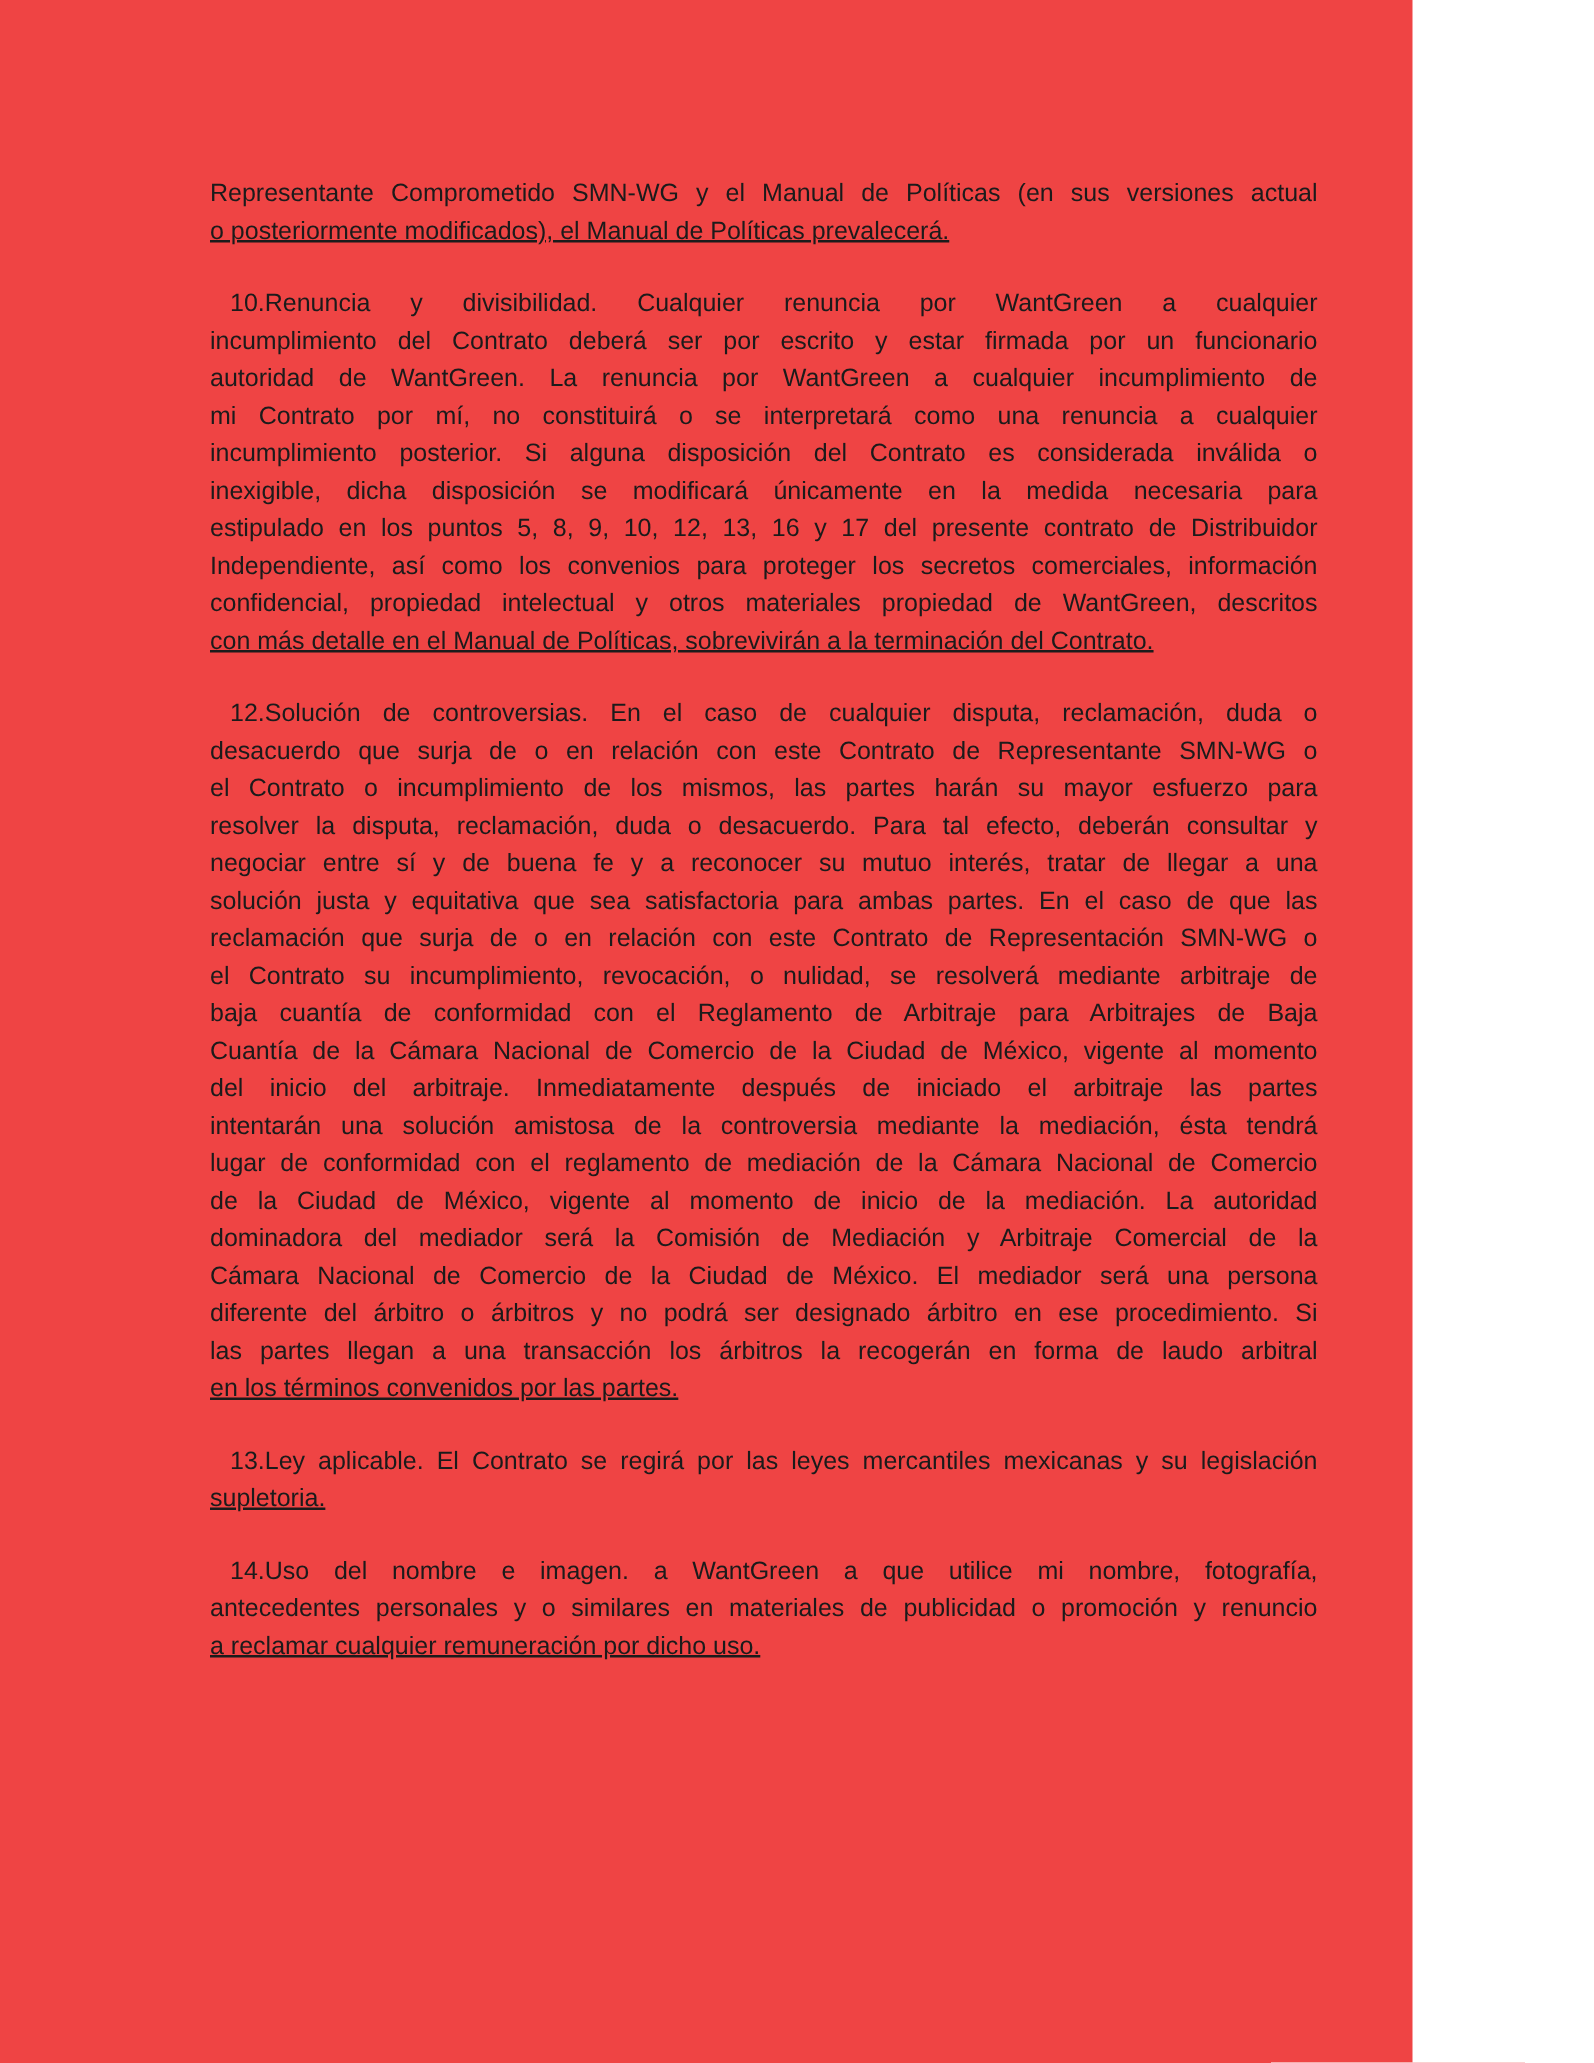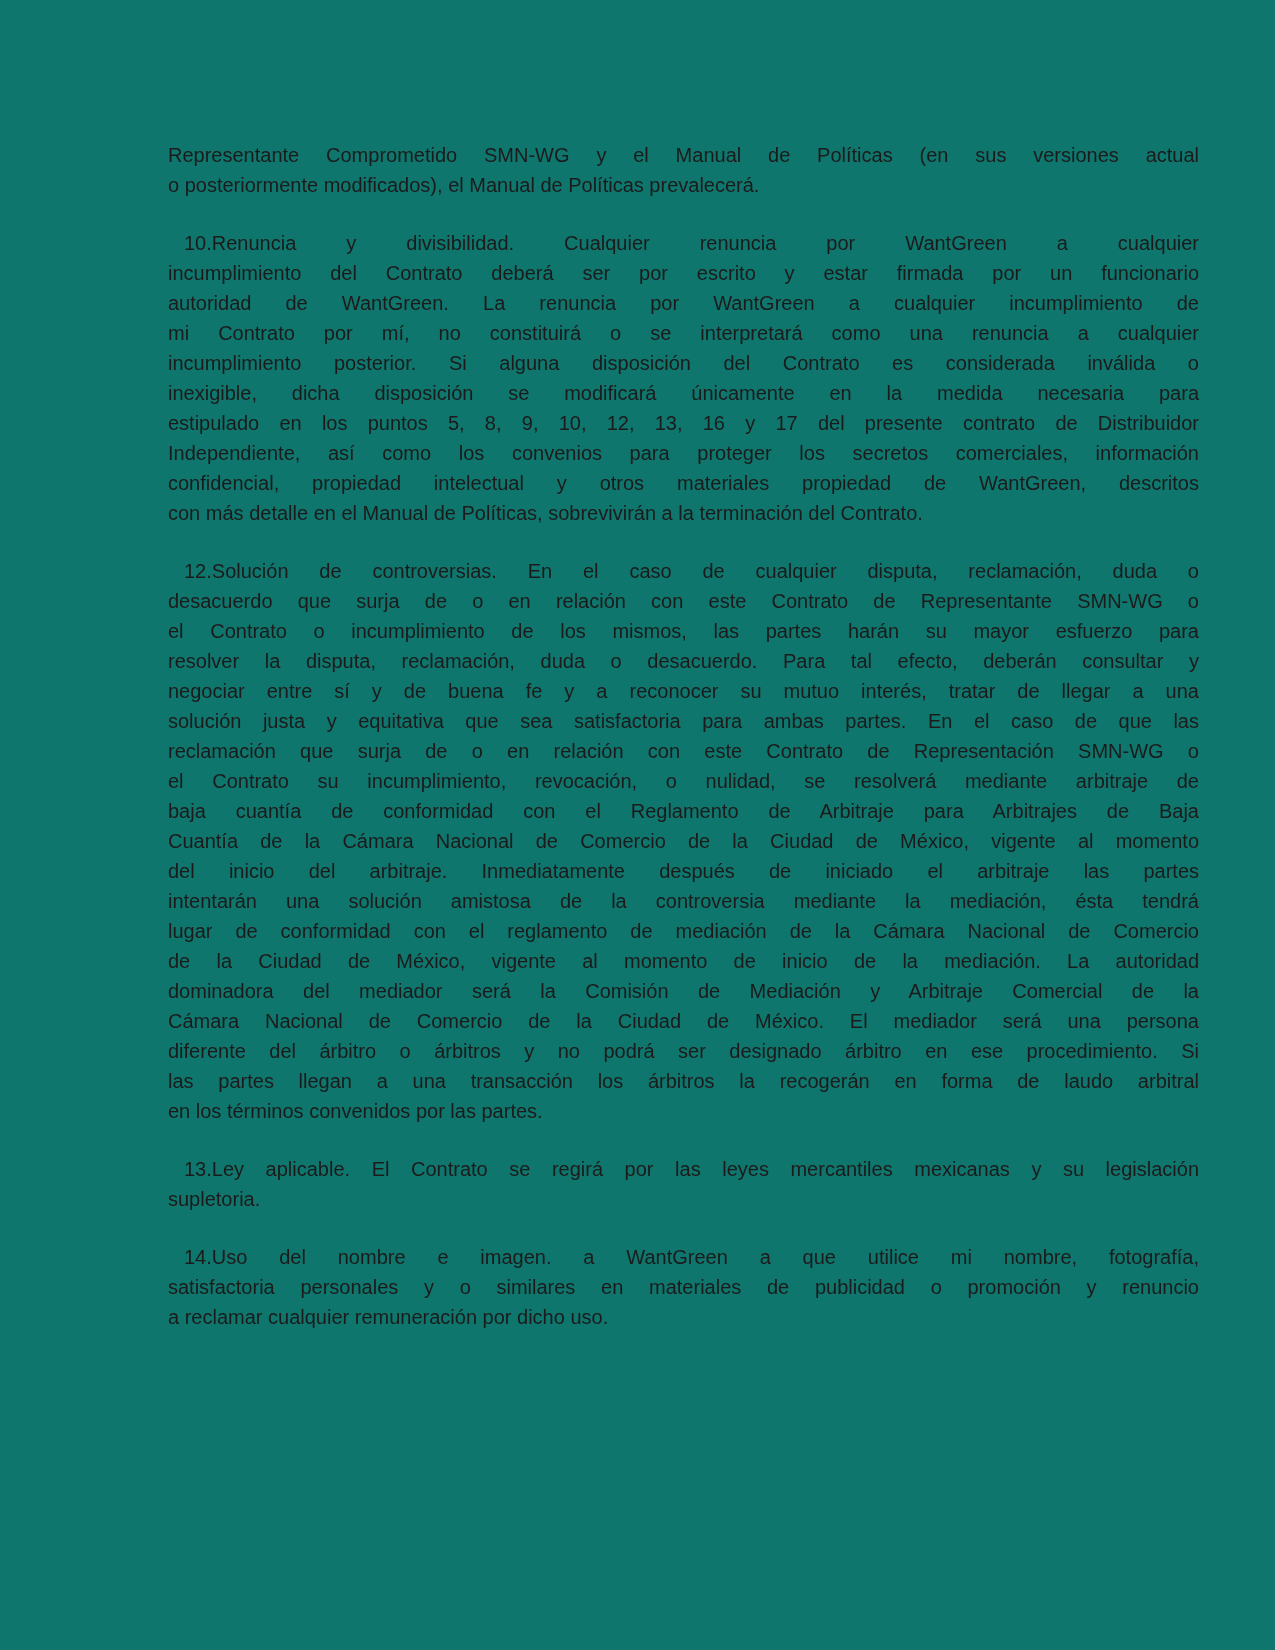--- a/index.html
+++ b/index.html
@@ -7,40 +7,41 @@
     padding: 0;
     background: #ffffff;
   }
   body {
     width: 1275px;
     height: 1650px;
     overflow: hidden;
   }
   .page {
     box-sizing: border-box;
-    width: 1275px;
+    width: 1130px;
     height: 1650px;
     padding: 140px 76px 0 168px;
-    background: #0f766e;
+    background: #ef4444;
     color: #1b1b1b;
     font-family: "Liberation Sans", sans-serif;
     font-size: 20px;
   }
   .para {
     margin: 0 0 28px 0;
   }
   .jline {
     line-height: 30px;
     text-align: justify;
     text-align-last: justify;
     -moz-text-align-last: justify;
     white-space: normal;
   }
   .jline.last {
     text-align-last: left;
+    text-decoration: underline;
     -moz-text-align-last: left;
   }
   .lead {
     font-weight: 400;
     margin-left: 16px;
   }
 </style>
 </head>
 <body>
 
@@ -86,17 +87,17 @@
     <div class="jline last">en los términos convenidos por las partes.</div>
   </div>
 
   <div class="para">
     <div class="jline"><span class="lead">13.Ley aplicable.</span><span> El Contrato se regirá por las leyes mercantiles mexicanas y su legislación</span></div>
     <div class="jline last">supletoria.</div>
   </div>
 
   <div class="para">
     <div class="jline"><span class="lead">14.Uso del nombre e imagen</span><span>. a WantGreen a que utilice mi nombre, fotografía,</span></div>
-    <div class="jline">satisfactoria personales y o similares en materiales de publicidad o promoción y renuncio</div>
+    <div class="jline">antecedentes personales y o similares en materiales de publicidad o promoción y renuncio</div>
     <div class="jline last">a reclamar cualquier remuneración por dicho uso.</div>
   </div>
 
 </div>
 
 </body></html>

